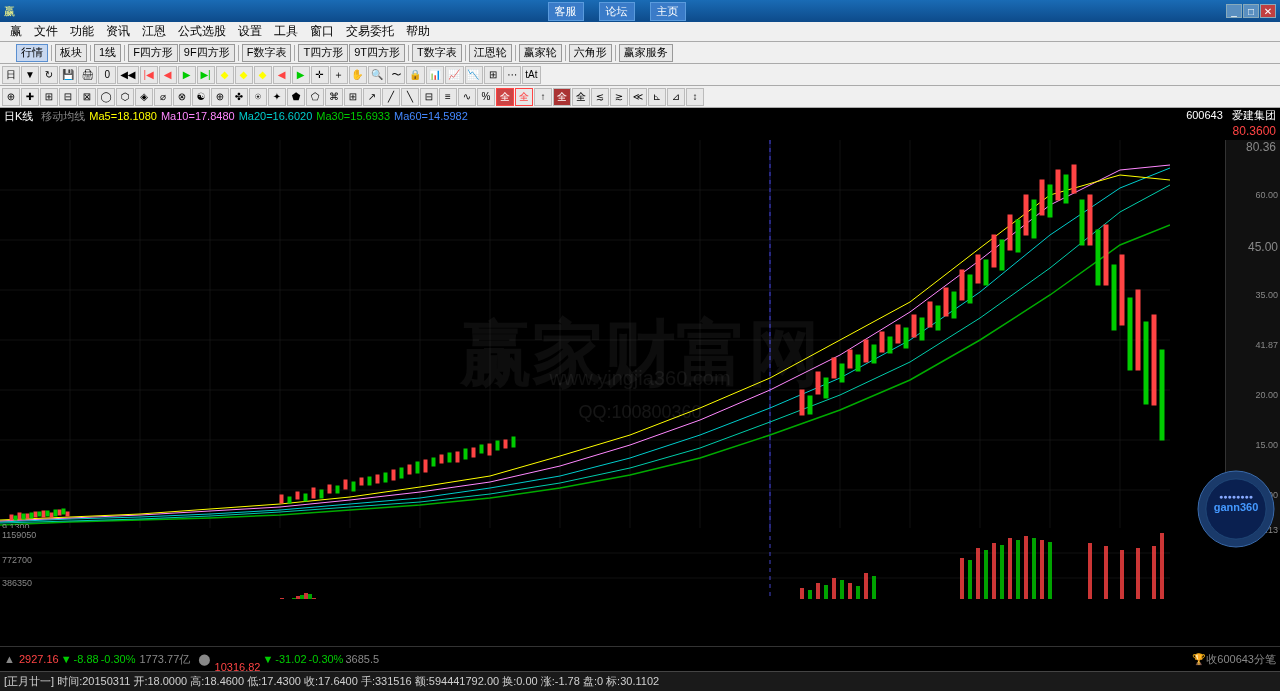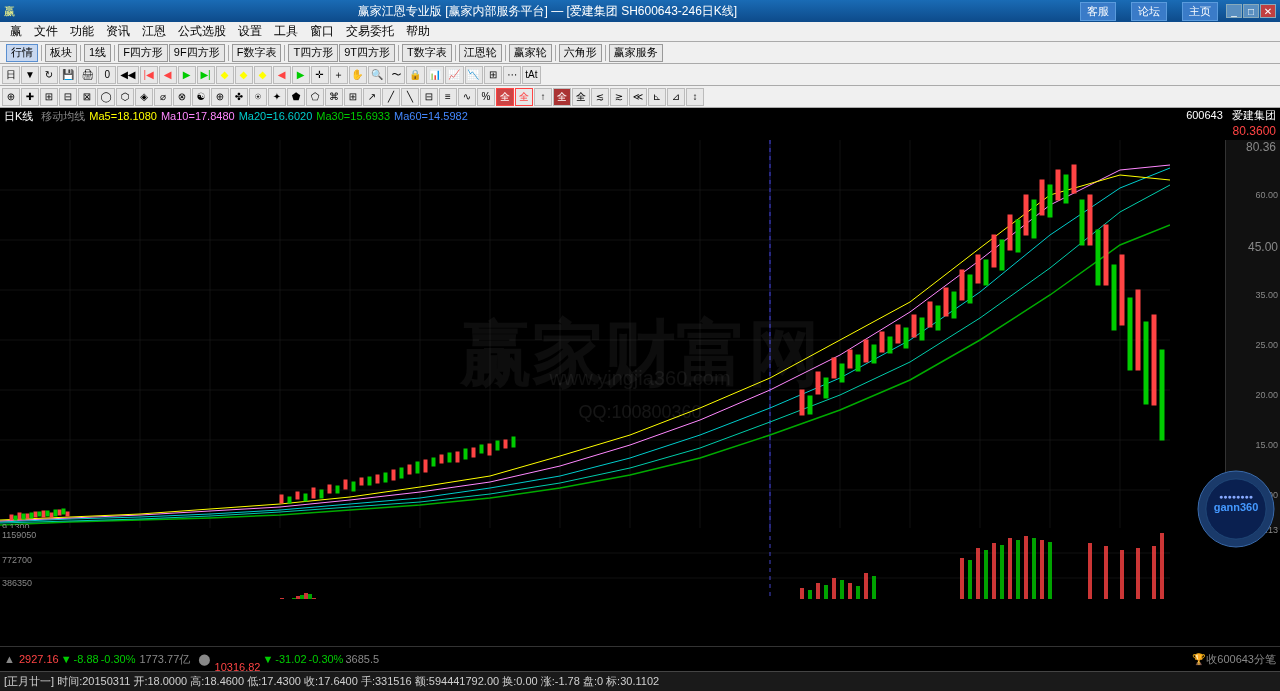--- a/index.html
+++ b/index.html
@@ -38,21 +38,21 @@
       border-bottom: 1px solid #aaa;
     }
     .menu-item { padding: 0 6px; cursor: pointer; height: 20px; display: flex; align-items: center; }
     
     
     #toolbar1 {
       background: #f0f0f0;
       height: 22px;
       display: flex;
       align-items: center;
-      padding: 0 6px;
+      padding: 0 16px;
       border-bottom: 1px solid #aaa;
       gap: 1px;
     }
     .tb1-btn {
       height: 18px; padding: 0 4px; font-size: 11px; background: #e8e8e8;
       border: 1px solid #999; cursor: pointer; display: flex; align-items: center;
       color: #000; white-space: nowrap;
     }
     .tb1-btn.active { background: #c8d8f0; border-color: #5a8fd0; }
     .tb1-sep { width: 1px; height: 16px; background: #aaa; margin: 0 2px; }
@@ -175,21 +175,20 @@
       width: 80px;
       height: 80px;
       z-index: 15;
     }
   </style>
 </head>
 <body>
 
 <div id="titlebar">
   <span style="font-size:11px; color:#ffff88;">赢</span>
-  <span style="flex:1; text-align:center;">赢家江恩专业版 [赢家内部服务平台] — [爱建集团  SH600643-246日K线]</span>
   <div style="display:flex; gap:15px; margin-right:8px;">
     <button class="tb-btn">客服</button>
     <button class="tb-btn">论坛</button>
     <button class="tb-btn">主页</button>
   </div>
   <div style="display:flex; gap:1px;">
     <span class="win-btn">_</span>
     <span class="win-btn">□</span>
     <span class="win-btn close-btn">✕</span>
   </div>
@@ -568,21 +567,21 @@
       <text x="40" y="42" text-anchor="middle" fill="#4499ff" font-size="11" font-weight="bold">gann360</text>
       <text x="40" y="30" text-anchor="middle" fill="#88aaff" font-size="7">●●●●●●●●</text>
     </svg>
   </div>
 
   <div style="position:absolute; top:32px; right:0; width:55px; height:390px; background:#111; border-left:1px solid #333; z-index:8;">
     <div style="position:absolute; top:0; right:4px; color:#888; font-size:12px;">80.36</div>
     <div style="position:absolute; top:50px; right:2px; color:#888; font-size:9px;">60.00</div>
     <div style="position:absolute; top:100px; right:2px; color:#888; font-size:12px;">45.00</div>
     <div style="position:absolute; top:150px; right:2px; color:#888; font-size:9px;">35.00</div>
-    <div style="position:absolute; top:200px; right:2px; color:#888; font-size:9px;">25.00</div>
+    <div style="position:absolute; top:200px; right:2px; color:#888; font-size:9px;">41.87</div>
     <div style="position:absolute; top:250px; right:2px; color:#888; font-size:9px;">20.00</div>
     <div style="position:absolute; top:300px; right:2px; color:#888; font-size:9px;">15.00</div>
     <div style="position:absolute; top:350px; right:2px; color:#888; font-size:9px;">12.00</div>
     <div style="position:absolute; top:385px; right:2px; color:#888; font-size:9px;">9.13</div>
   </div>
 
 </div>
 
 <div id="statusbar" style="position:fixed; bottom:20px; left:0; right:0; height:25px; background:#000; display:flex; align-items:center; padding:0 4px; font-size:11px; border-top:1px solid #333; z-index:100;">
   <span style="color:#888; margin-right:4px;">▲</span>

